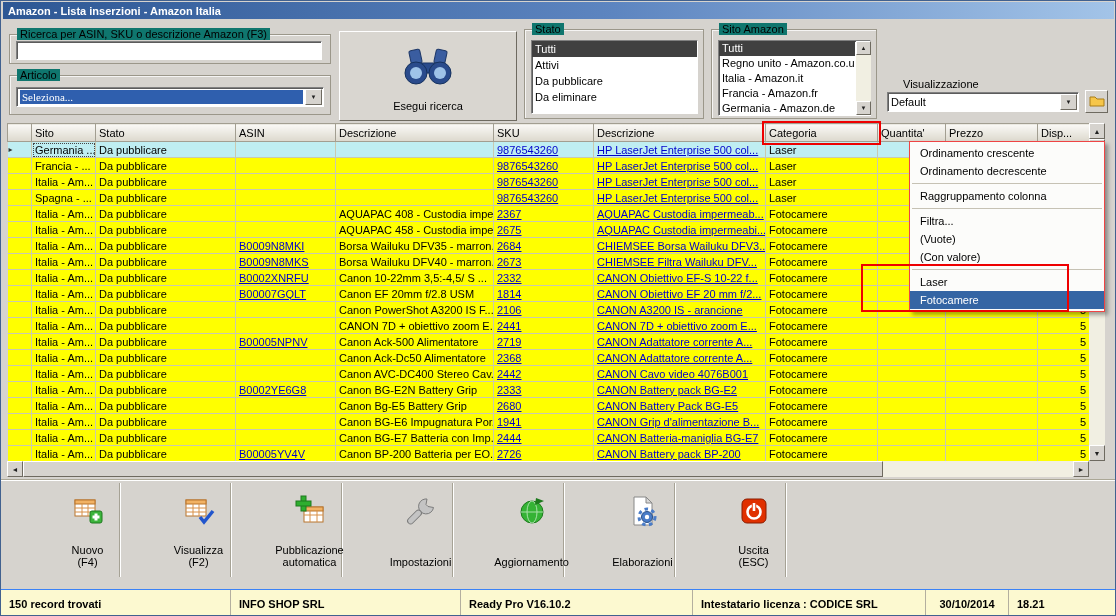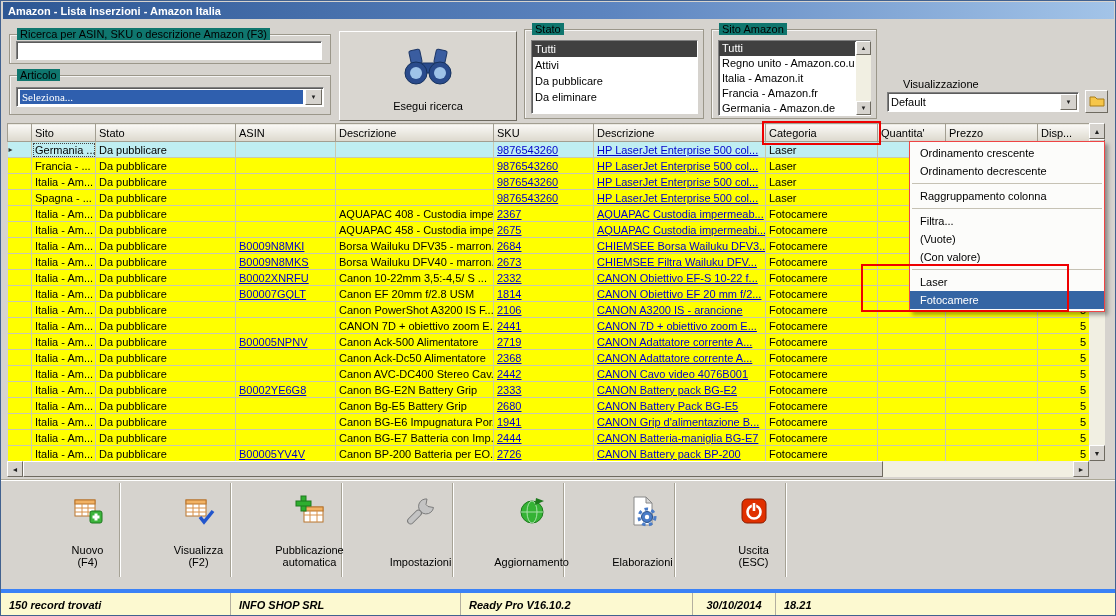--- a/index.html
+++ b/index.html
@@ -89,21 +89,21 @@
   }
   .tb-btn {
     width:111px; height:94px; border-right:1px solid #a6a295; box-shadow:1px 0 0 #fff;
     display:flex; flex-direction:column; align-items:center; padding-top:12px; cursor:pointer;padding-left:47px;
   }
   .tb-icon { width:32px; height:32px; }
   .tb-label { margin-top:auto; padding-bottom:9px; text-align:center; line-height:12px; padding-left:4px; padding-right:4px; }
   
   .statusbar {
     position:absolute; left:0; top:588px; width:1116px; height:28px;
-    background:#fcf9d0; border-top:4px solid #3b82f6; display:flex; font-weight:bold;font-style:italic;
+    background:#fcf9d0; border-top:1px solid #3b82f6; display:flex; font-weight:bold;
   }
   .st-cell { display:flex; align-items:center; padding-left:8px; border-right:1px solid #b3af9f; height:100%; overflow:hidden; white-space:nowrap; }
   .st-cell.center { justify-content:center; padding-left:0; }
 </style>
 </head>
 <body>
 
 <div class="titlebar">
   <span>Amazon - Lista inserzioni - Amazon Italia</span>
 </div>
@@ -560,15 +560,16 @@
           <line x1="16" y1="8" x2="16" y2="16" stroke="#fff" stroke-width="2.6"></line>
         </svg></div>
       <div class="tb-label">Uscita (ESC)</div>
     </div>
   </div>
 
 <div class="statusbar">
   <div class="st-cell" style="width:230px;">150 record trovati</div>
   <div class="st-cell" style="width:230px;">INFO SHOP SRL</div>
   <div class="st-cell" style="width:232px;">Ready Pro V16.10.2</div>
+  <div class="st-cell" style="width:233px;">Intestatario licenza : CODICE SRL</div>
   <div class="st-cell center" style="width:83px;">30/10/2014</div>
   <div class="st-cell" style="width:108px; border-right:none;">18.21</div>
 </div>
 
 </body></html>

